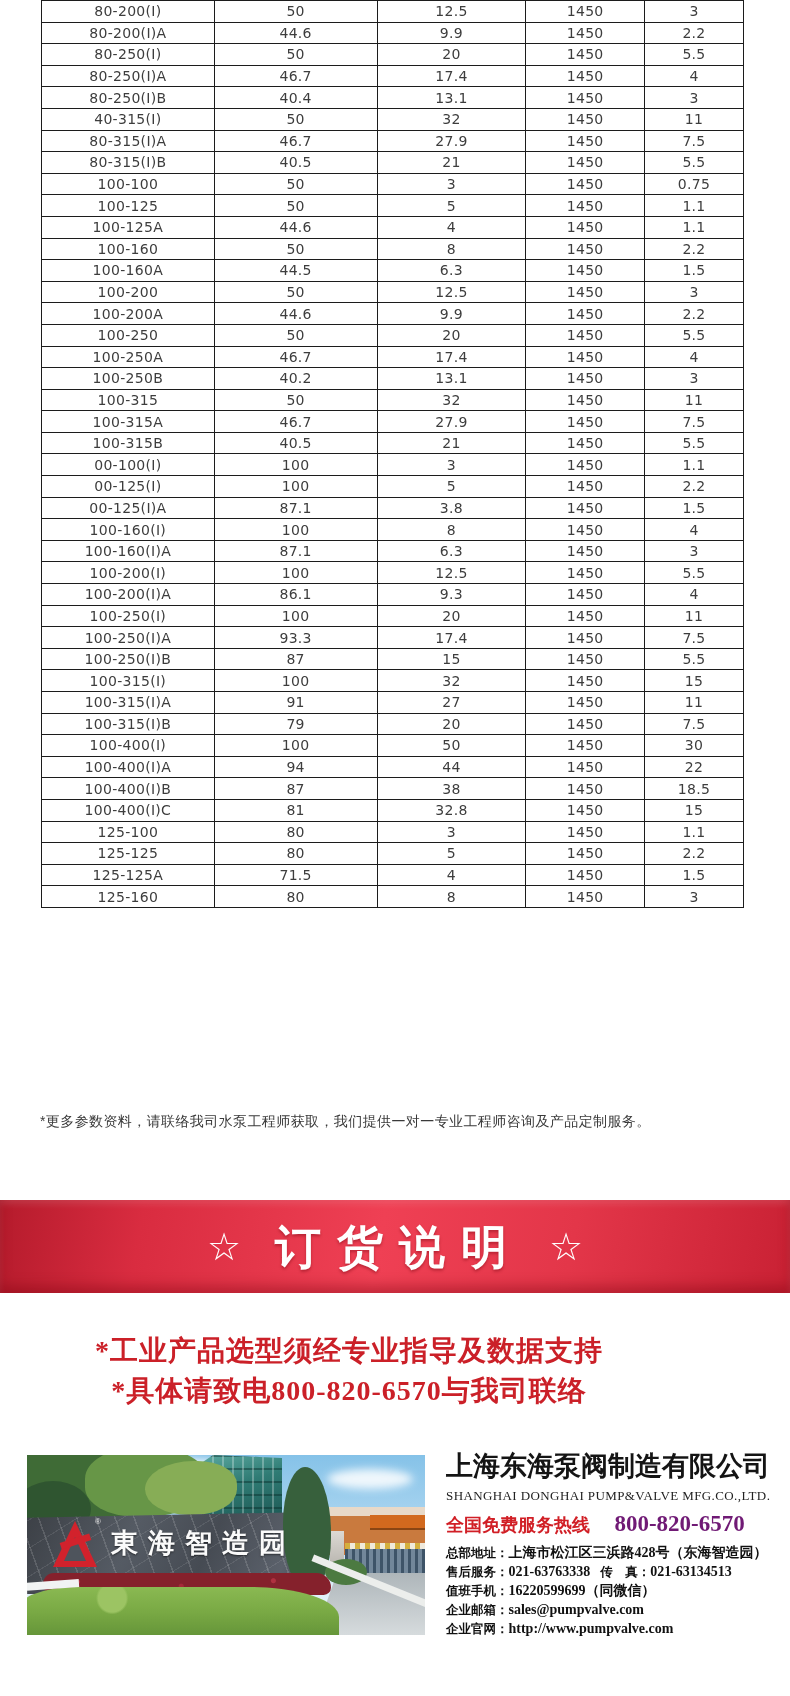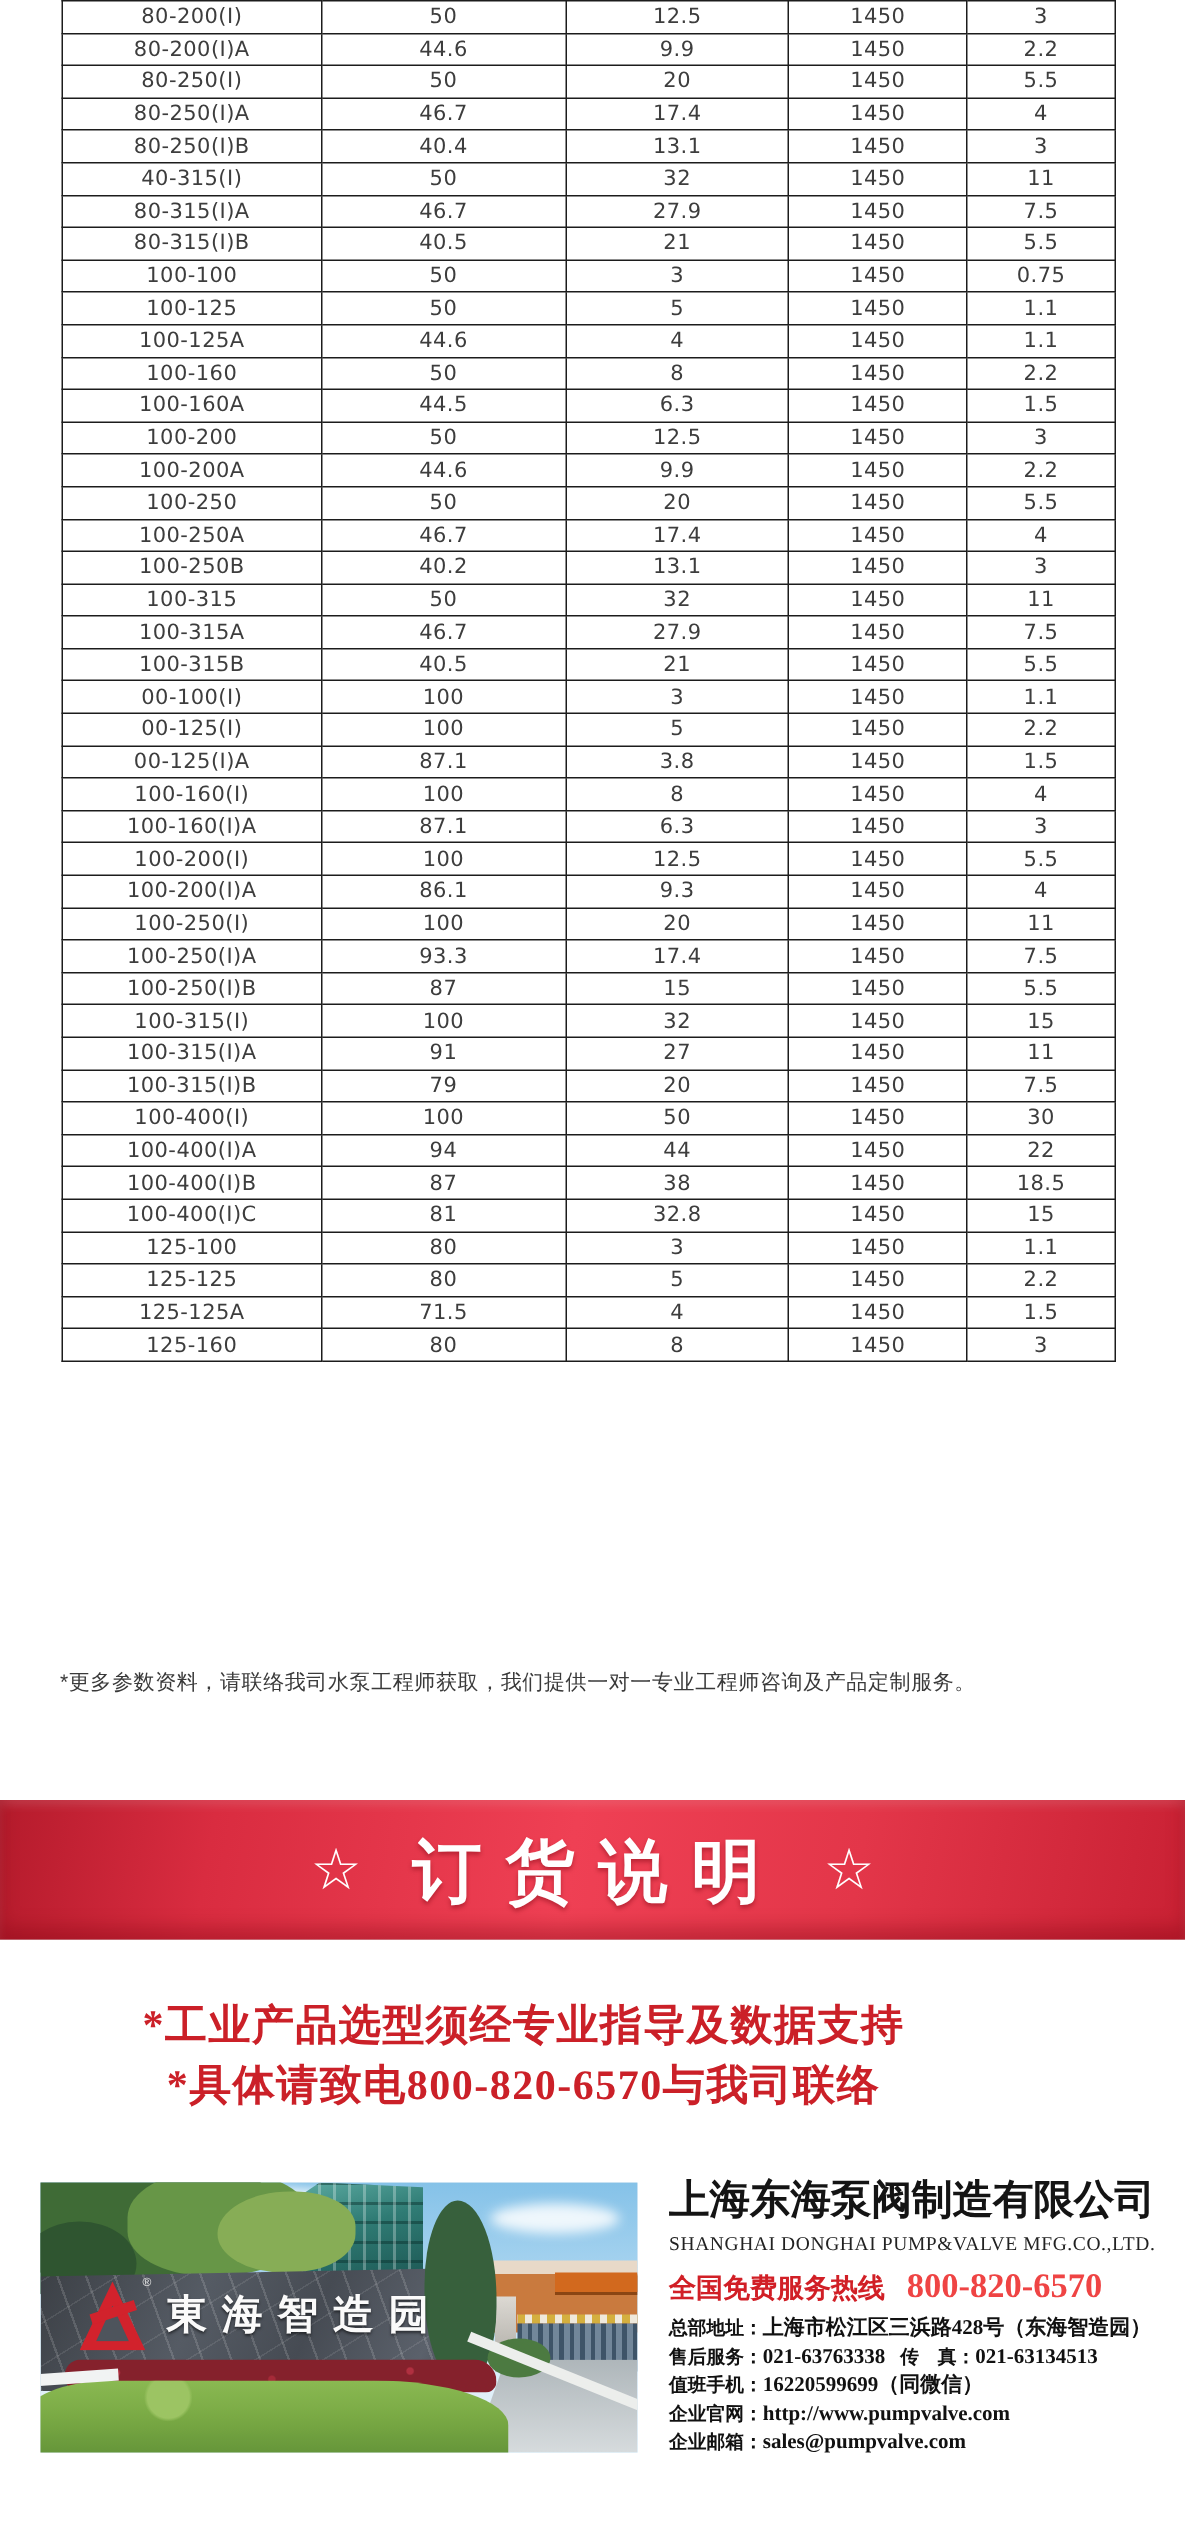--- a/index.html
+++ b/index.html
@@ -82,21 +82,21 @@
   .logo-bar{left:7px;top:17px;width:31px;height:7px;background:#d2222c;transform:rotate(-18deg);}
   .logo-reg{left:42px;top:-4px;font-size:8px;color:#e8e8e8;}
 
   
   .company{position:absolute;left:446px;top:1448px;width:332px;}
   .co-cn{font-size:27px;font-weight:700;color:#141414;letter-spacing:0;white-space:nowrap;}
   .co-en{margin-top:4px;font-family:"Liberation Serif",serif;font-weight:400;font-size:13px;
          color:#222222;letter-spacing:0.4px;white-space:nowrap;}
   .hotline{margin-top:7px;white-space:nowrap;}
   .hot-label{font-size:18px;font-weight:700;color:#d11f26;}
-  .hot-num{font-family:"Liberation Serif",serif;font-size:23px;font-weight:700;color:#ef4444;margin-left:10px;}
+  .hot-num{font-family:"Liberation Serif",serif;font-size:23px;font-weight:700;color:#701a75;margin-left:20px;}
   .contacts{margin-top:6px;}
   .contact-line{line-height:18px;white-space:nowrap;}
   .c-label{font-size:12.5px;font-weight:700;color:#111111;}
   .c-value{font-family:"Liberation Serif",serif;font-size:14px;font-weight:700;color:#111111;}
   .pair{margin-right:10px;}
 </style>
 </head>
 <body>
 
 <div class="page">
@@ -455,18 +455,18 @@
     <div class="co-cn">上海东海泵阀制造有限公司</div>
     <div class="co-en">SHANGHAI DONGHAI PUMP&amp;VALVE MFG.CO.,LTD.</div>
     <div class="hotline">
       <span class="hot-label">全国免费服务热线</span>
       <span class="hot-num">800-820-6570</span>
     </div>
     <div class="contacts" id="contacts">
         <div class="contact-line"><span class="pair"><span class="c-label">总部地址：</span><span class="c-value">上海市松江区三浜路428号（东海智造园）</span></span></div>
         <div class="contact-line"><span class="pair"><span class="c-label">售后服务：</span><span class="c-value">021-63763338</span></span><span class="pair"><span class="c-label">传　真：</span><span class="c-value">021-63134513</span></span></div>
         <div class="contact-line"><span class="pair"><span class="c-label">值班手机：</span><span class="c-value">16220599699（同微信）</span></span></div>
+        <div class="contact-line"><span class="pair"><span class="c-label">企业邮箱：</span><span class="c-value">sales@pumpvalve.com</span></span></div>
         <div class="contact-line"><span class="pair"><span class="c-label">企业官网：</span><span class="c-value">http://www.pumpvalve.com</span></span></div>
-        <div class="contact-line"><span class="pair"><span class="c-label">企业邮箱：</span><span class="c-value">sales@pumpvalve.com</span></span></div>
       </div>
   </div>
 
 </div>
 
 </body></html>

